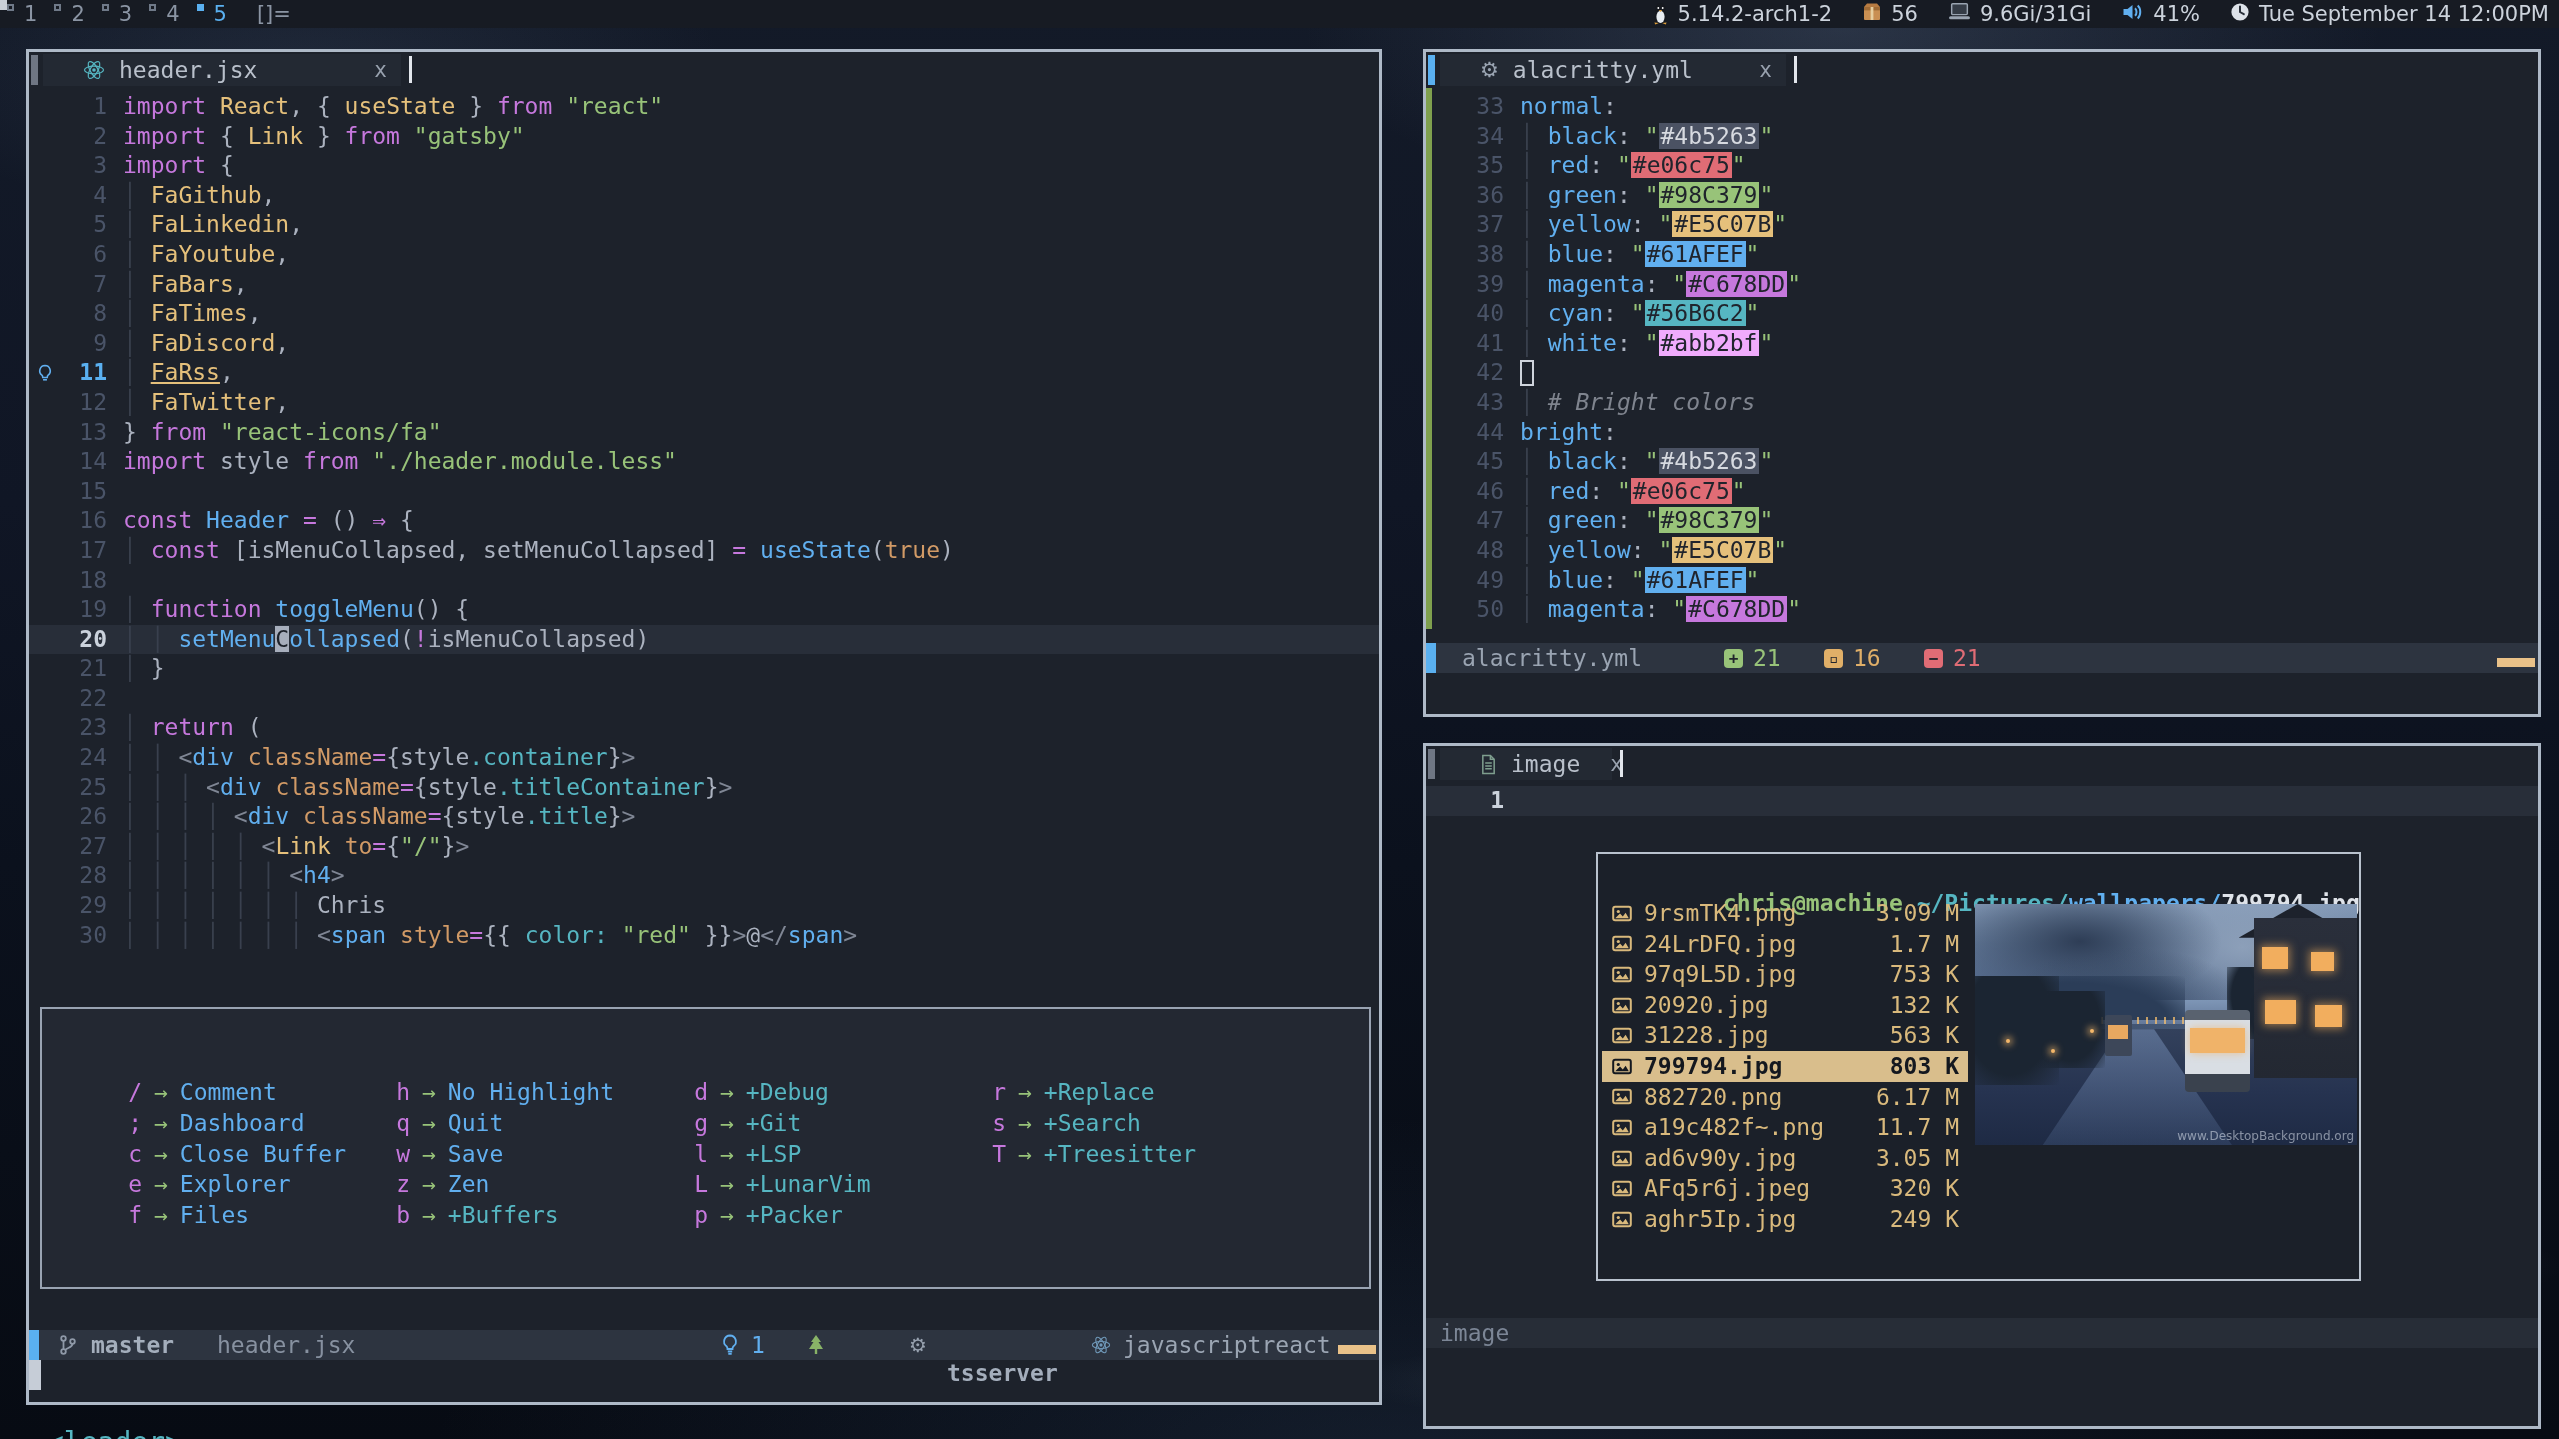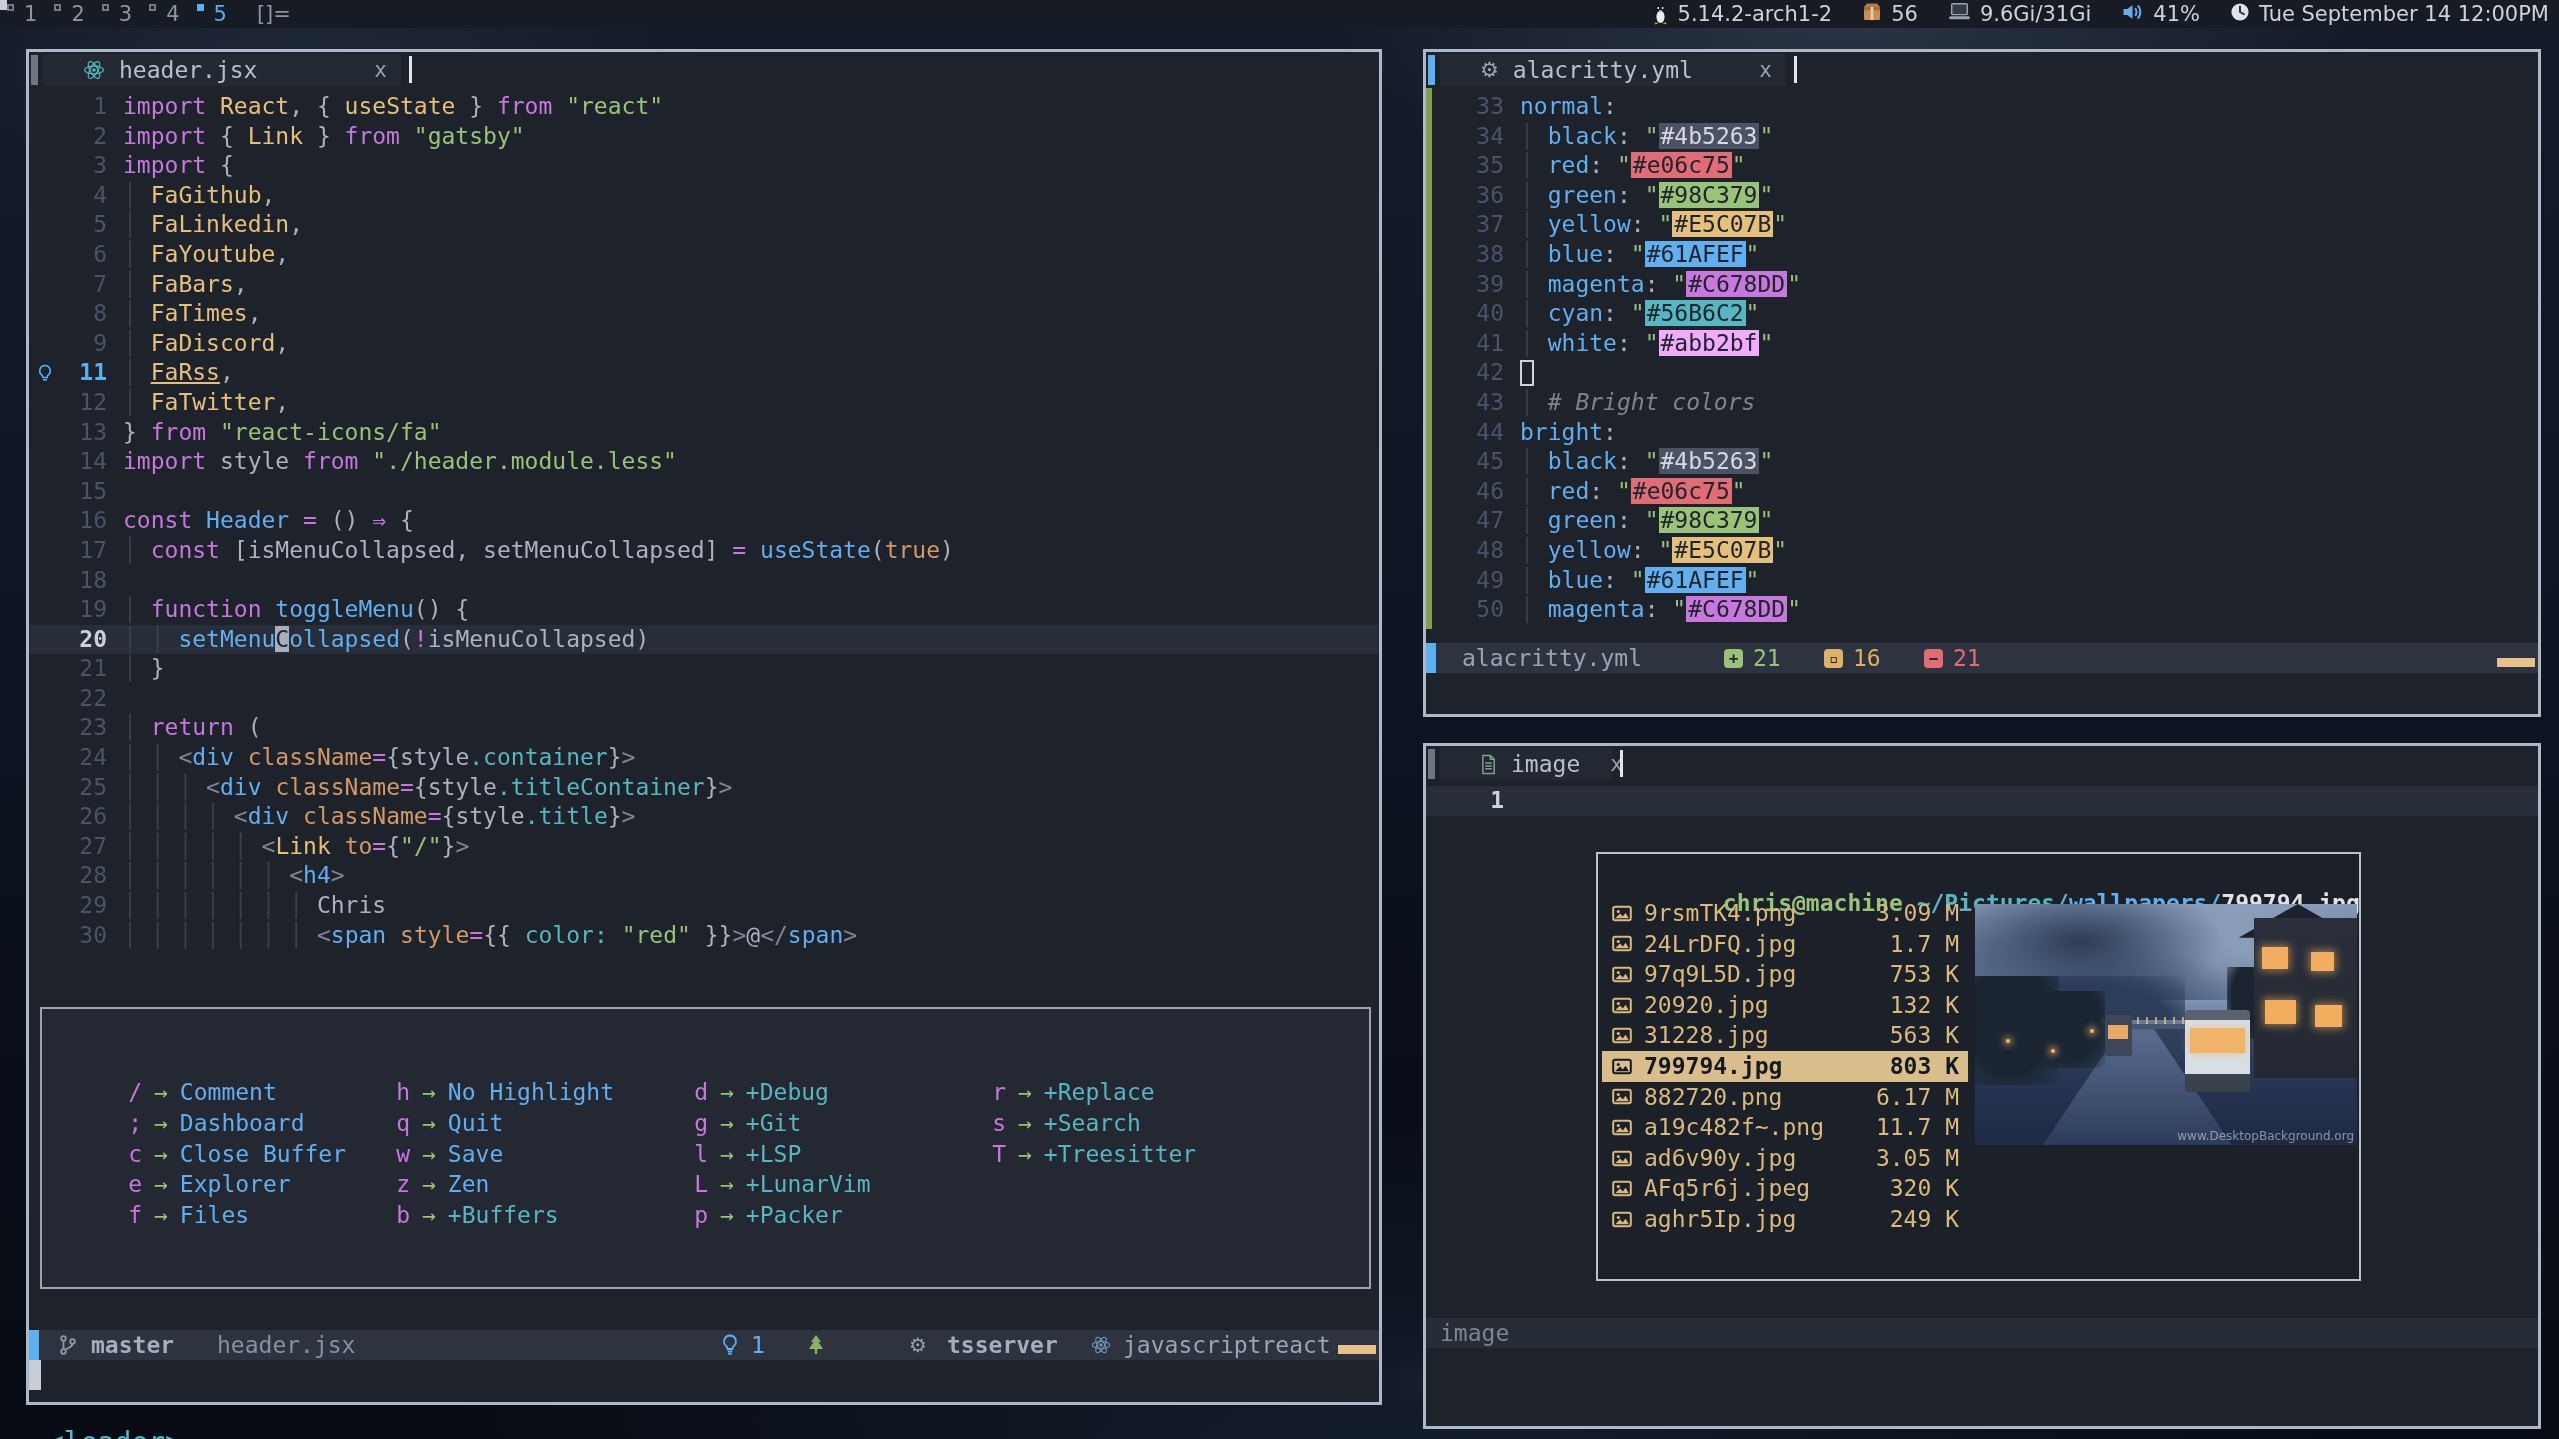--- a/index.html
+++ b/index.html
@@ -283,21 +283,21 @@
       <span class="sl-item" style="left:722px;color:#61afef;">1</span>
       <span class="sl-item" style="left:778px;">
         <svg width="18" height="22" viewBox="0 0 18 22" fill="#88b367">
             <path d="M9 1 L14 8 L11.5 8 L16 15 L2 15 L6.5 8 L4 8 Z"></path>
             <rect x="7.8" y="15" width="2.4" height="5"></rect>
           </svg>
       </span>
       <span class="sl-item" style="left:880px;">
         <span style="font-family:'DejaVu Sans',sans-serif;color:#97a1af;font-size:20px;">⚙</span>
       </span>
-      <span class="sl-item" style="left:918px;font-weight:bold;color:#a4aebc;">tsserver</span>
+      <span class="sl-item" style="left:918px;font-weight:bold;color:#a4aebc;margin-top:28px;">tsserver</span>
       <span class="sl-item" style="left:1062px;">
         <svg width="20" height="20" viewBox="-11 -11 22 22">
             <g stroke="#6f98b8" stroke-width="1.2" fill="none">
               <ellipse rx="9.5" ry="3.8"></ellipse>
               <ellipse rx="9.5" ry="3.8" transform="rotate(60)"></ellipse>
               <ellipse rx="9.5" ry="3.8" transform="rotate(120)"></ellipse>
             </g>
             <circle r="1.8" fill="#6f98b8"></circle>
           </svg>
       </span>

